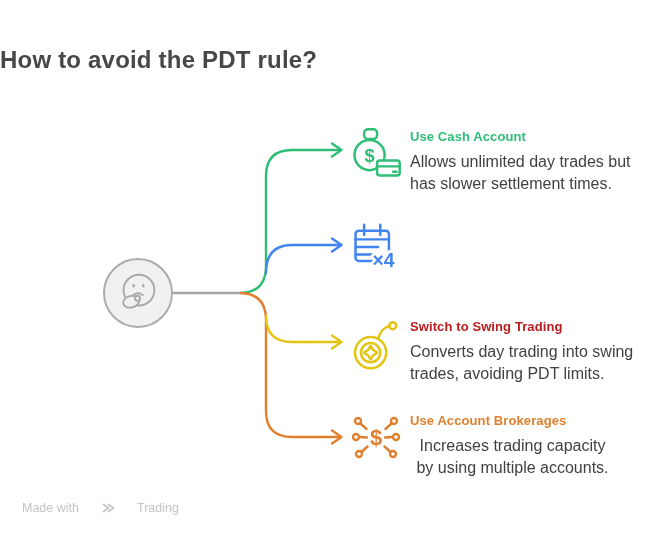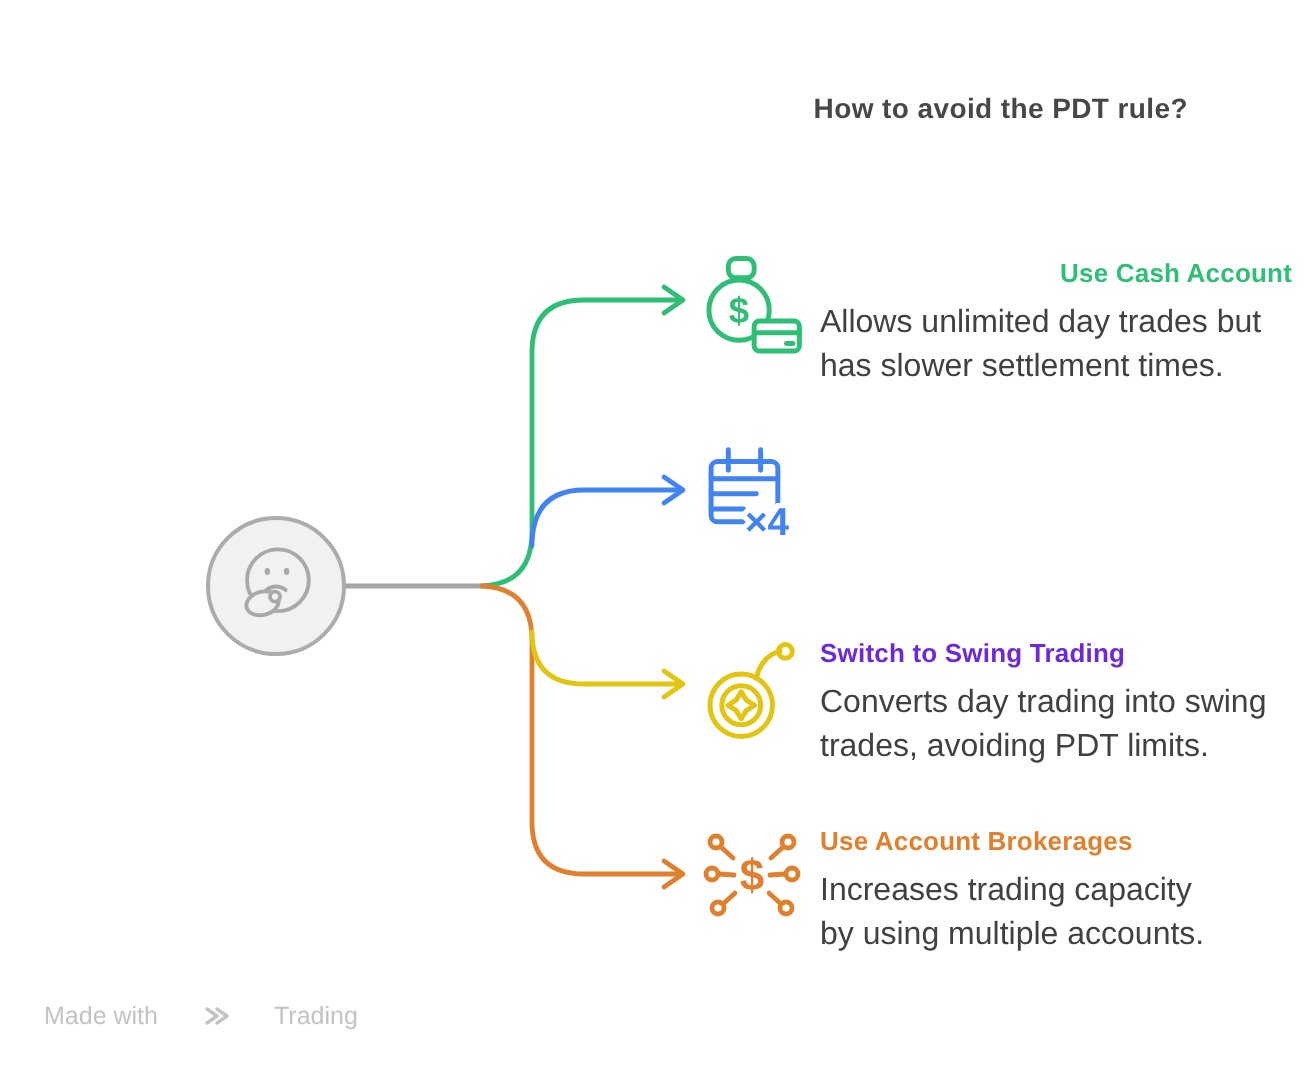--- a/index.html
+++ b/index.html
@@ -10,22 +10,22 @@
     height: 540px;
     background: #ffffff;
     font-family: "Liberation Sans", sans-serif;
     overflow: hidden;
   }
   .title {
     position: absolute;
     top: 46px;
     left: 0;
     width: 594px;
-    text-align: right;
-    font-size: 14px;
+    text-align: left;
+    font-size: 24px;
     font-weight: bold;
     color: #474747;
     letter-spacing: .2px;
   }
   .center-node {
     position: absolute;
     left: 103px;
     top: 258px;
     width: 70px;
     height: 70px;
@@ -60,21 +60,21 @@
     font-weight: bold;
     margin-bottom: 7px;
     letter-spacing: .1px;
   }
   .branch-desc {
     font-size: 16px;
     line-height: 1.4;
     color: #414141;
     width: 236px;
   }
-  .branch-desc.narrow { width: 205px; }
+  .branch-desc.narrow { width: 205px; text-align: center; }
   .footer {
     position: absolute;
     left: 22px;
     top: 501px;
     display: flex;
     align-items: center;
     gap: 22px;
     font-size: 12.5px;
     color: #C3C3C3;
   }
@@ -119,21 +119,21 @@
       <g fill="none" stroke-width="2.3" stroke-linecap="round" stroke="#2EBE76">
         <rect x="13" y="3" width="12" height="9" rx="3.5"></rect>
         <circle cx="18" cy="27" r="14"></circle>
         <rect x="25" y="32" width="21" height="14" rx="2.5" fill="#ffffff"></rect>
         <path d="M25,37.5 H46"></path>
         <path d="M40,42.5 h3"></path>
       </g>
       <text x="18" y="33" text-anchor="middle" font-size="17" font-weight="bold" fill="#2EBE76">$</text>
     </svg>
     <div class="branch-text">
-      <div class="branch-title" style="color: rgb(46, 190, 118); text-align: right;">Use Cash Account</div>
+      <div class="branch-title" style="color: rgb(46, 190, 118);">Use Cash Account</div>
       <div class="branch-desc">Allows unlimited day trades but has slower settlement times.</div>
     </div>
   </div>
 
   <div class="branch-row" style="top:220px">
     <svg class="branch-icon" viewBox="0 0 48 52">
       <g fill="none" stroke-width="2.3" stroke-linecap="round" stroke="#4283F2">
         <rect x="5" y="10" width="31" height="28" rx="3"></rect>
         <path d="M13,4.5 V14"></path>
         <path d="M28,4.5 V14"></path>
@@ -149,21 +149,21 @@
     <svg class="branch-icon" viewBox="0 0 48 52">
       <g fill="none" stroke-width="2.3" stroke-linecap="round" stroke-linejoin="round" stroke="#E3C411">
         <circle cx="19" cy="34" r="14.5"></circle>
         <circle cx="19" cy="34" r="9"></circle>
         <path d="M19,27.8 L21.4,31.6 L25.2,34 L21.4,36.4 L19,40.2 L16.6,36.4 L12.8,34 L16.6,31.6 Z"></path>
         <path d="M26,21.5 C27.5,14.5 32,10 37,9"></path>
         <circle cx="39.5" cy="9" r="3.2"></circle>
       </g>
     </svg>
     <div class="branch-text">
-      <div class="branch-title" style="color: #6d28d9;">Switch to Swing Trading</div>
+      <div class="branch-title" style="color: #b91c1c;">Switch to Swing Trading</div>
       <div class="branch-desc">Converts day trading into swing trades, avoiding PDT limits.</div>
     </div>
   </div>
 
   <div class="branch-row" style="top:410px">
     <svg class="branch-icon" viewBox="0 0 52 52">
       <g fill="none" stroke-width="2.4" stroke-linecap="round" stroke="#E0802F">
         <circle cx="8" cy="9" r="3"></circle>   
           <path d="M10.5,11.5 L16.5,17"></path>
         <circle cx="6" cy="25" r="3"></circle>  

